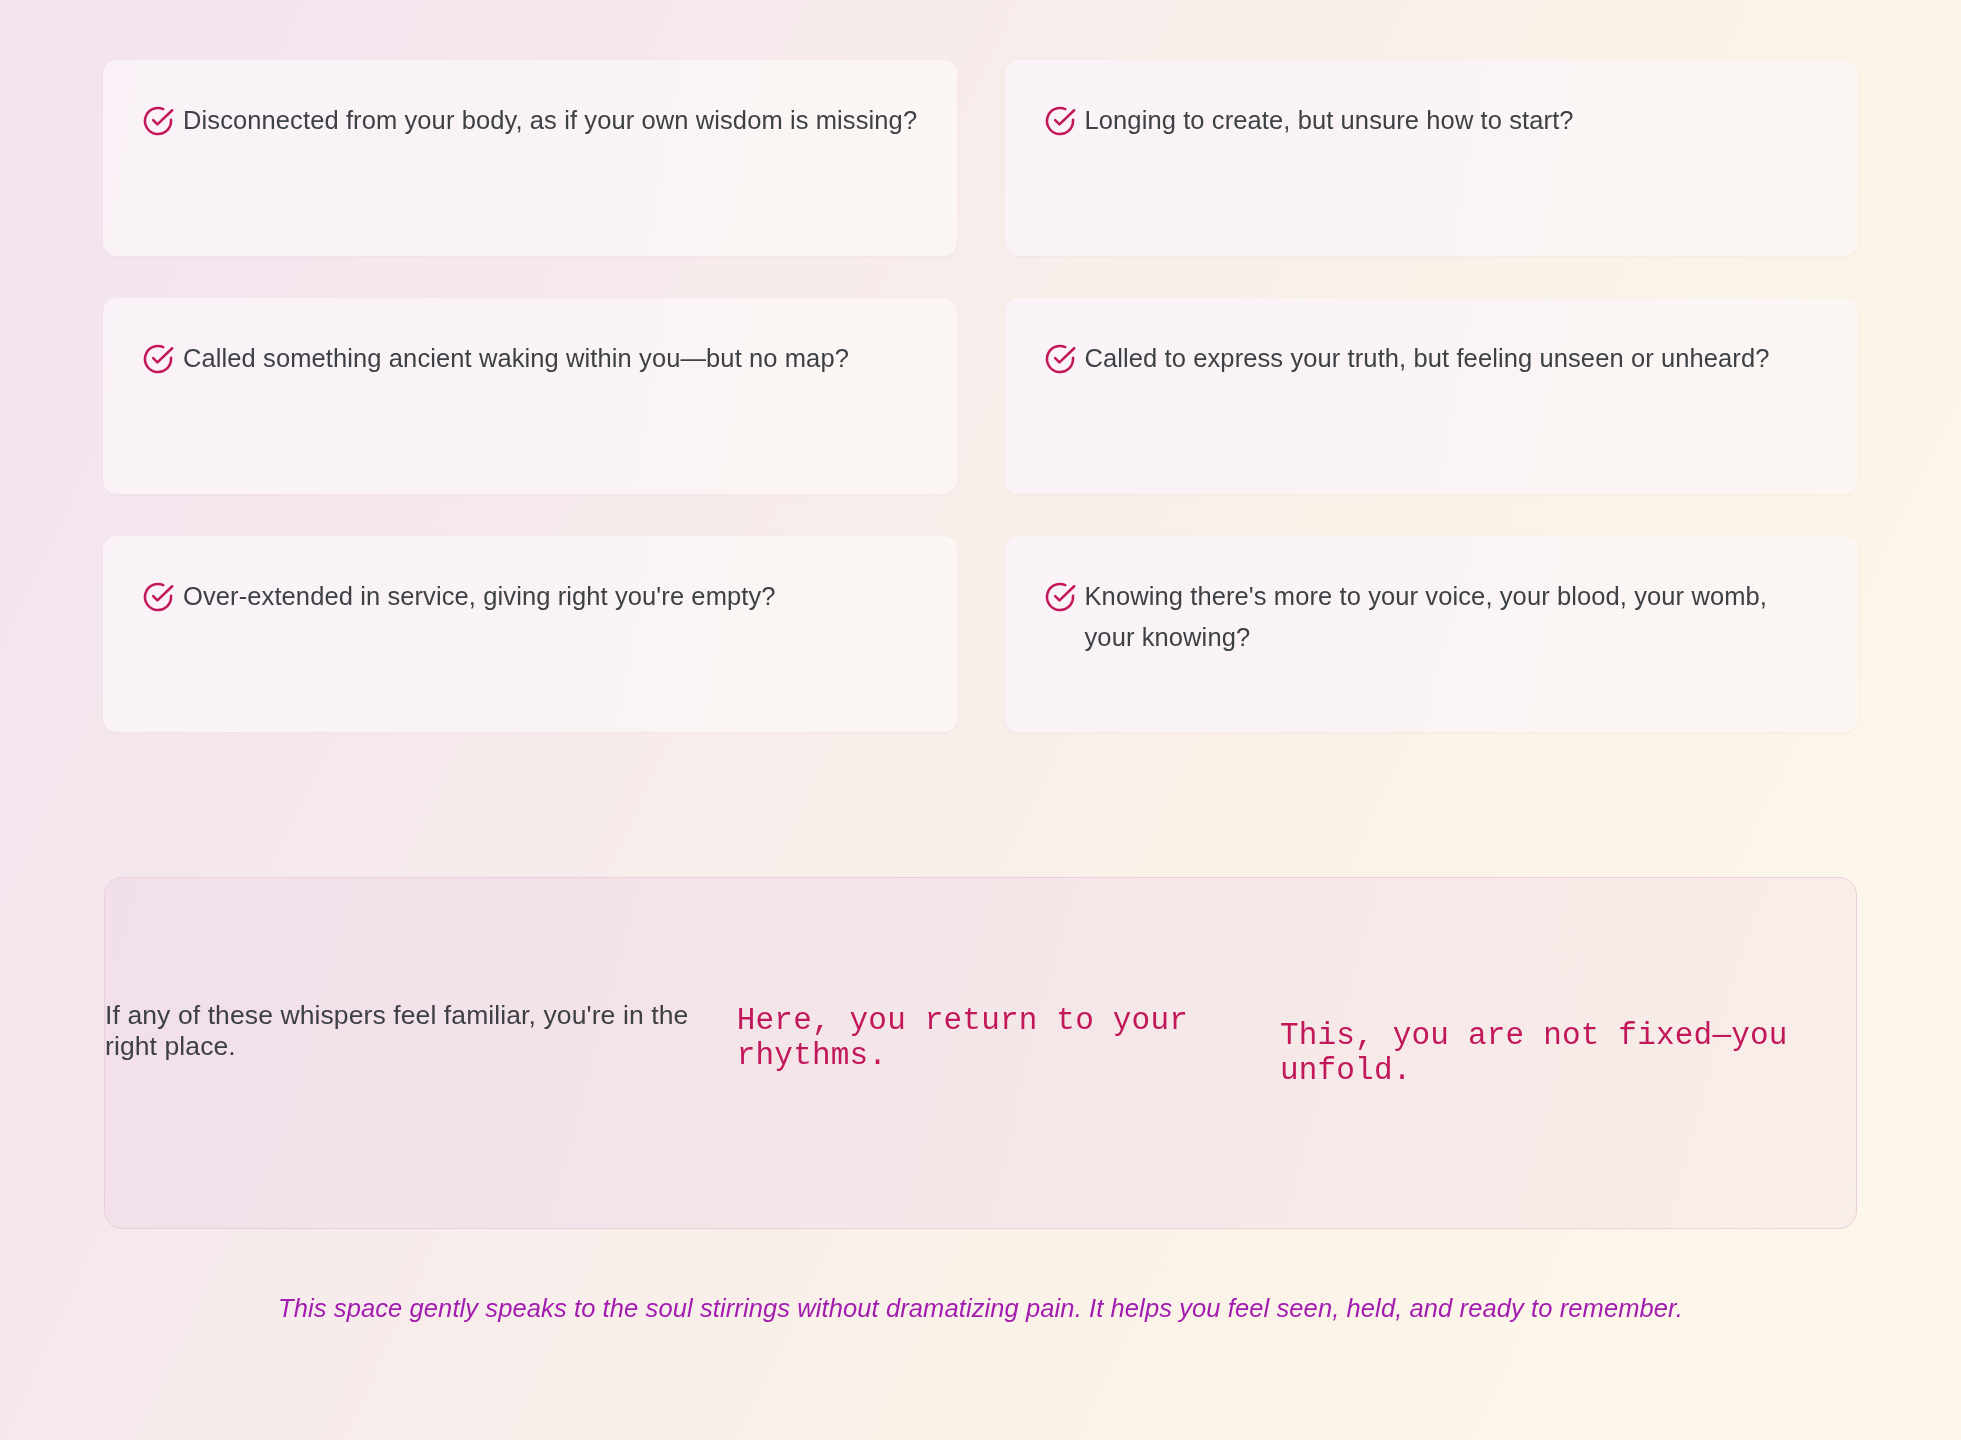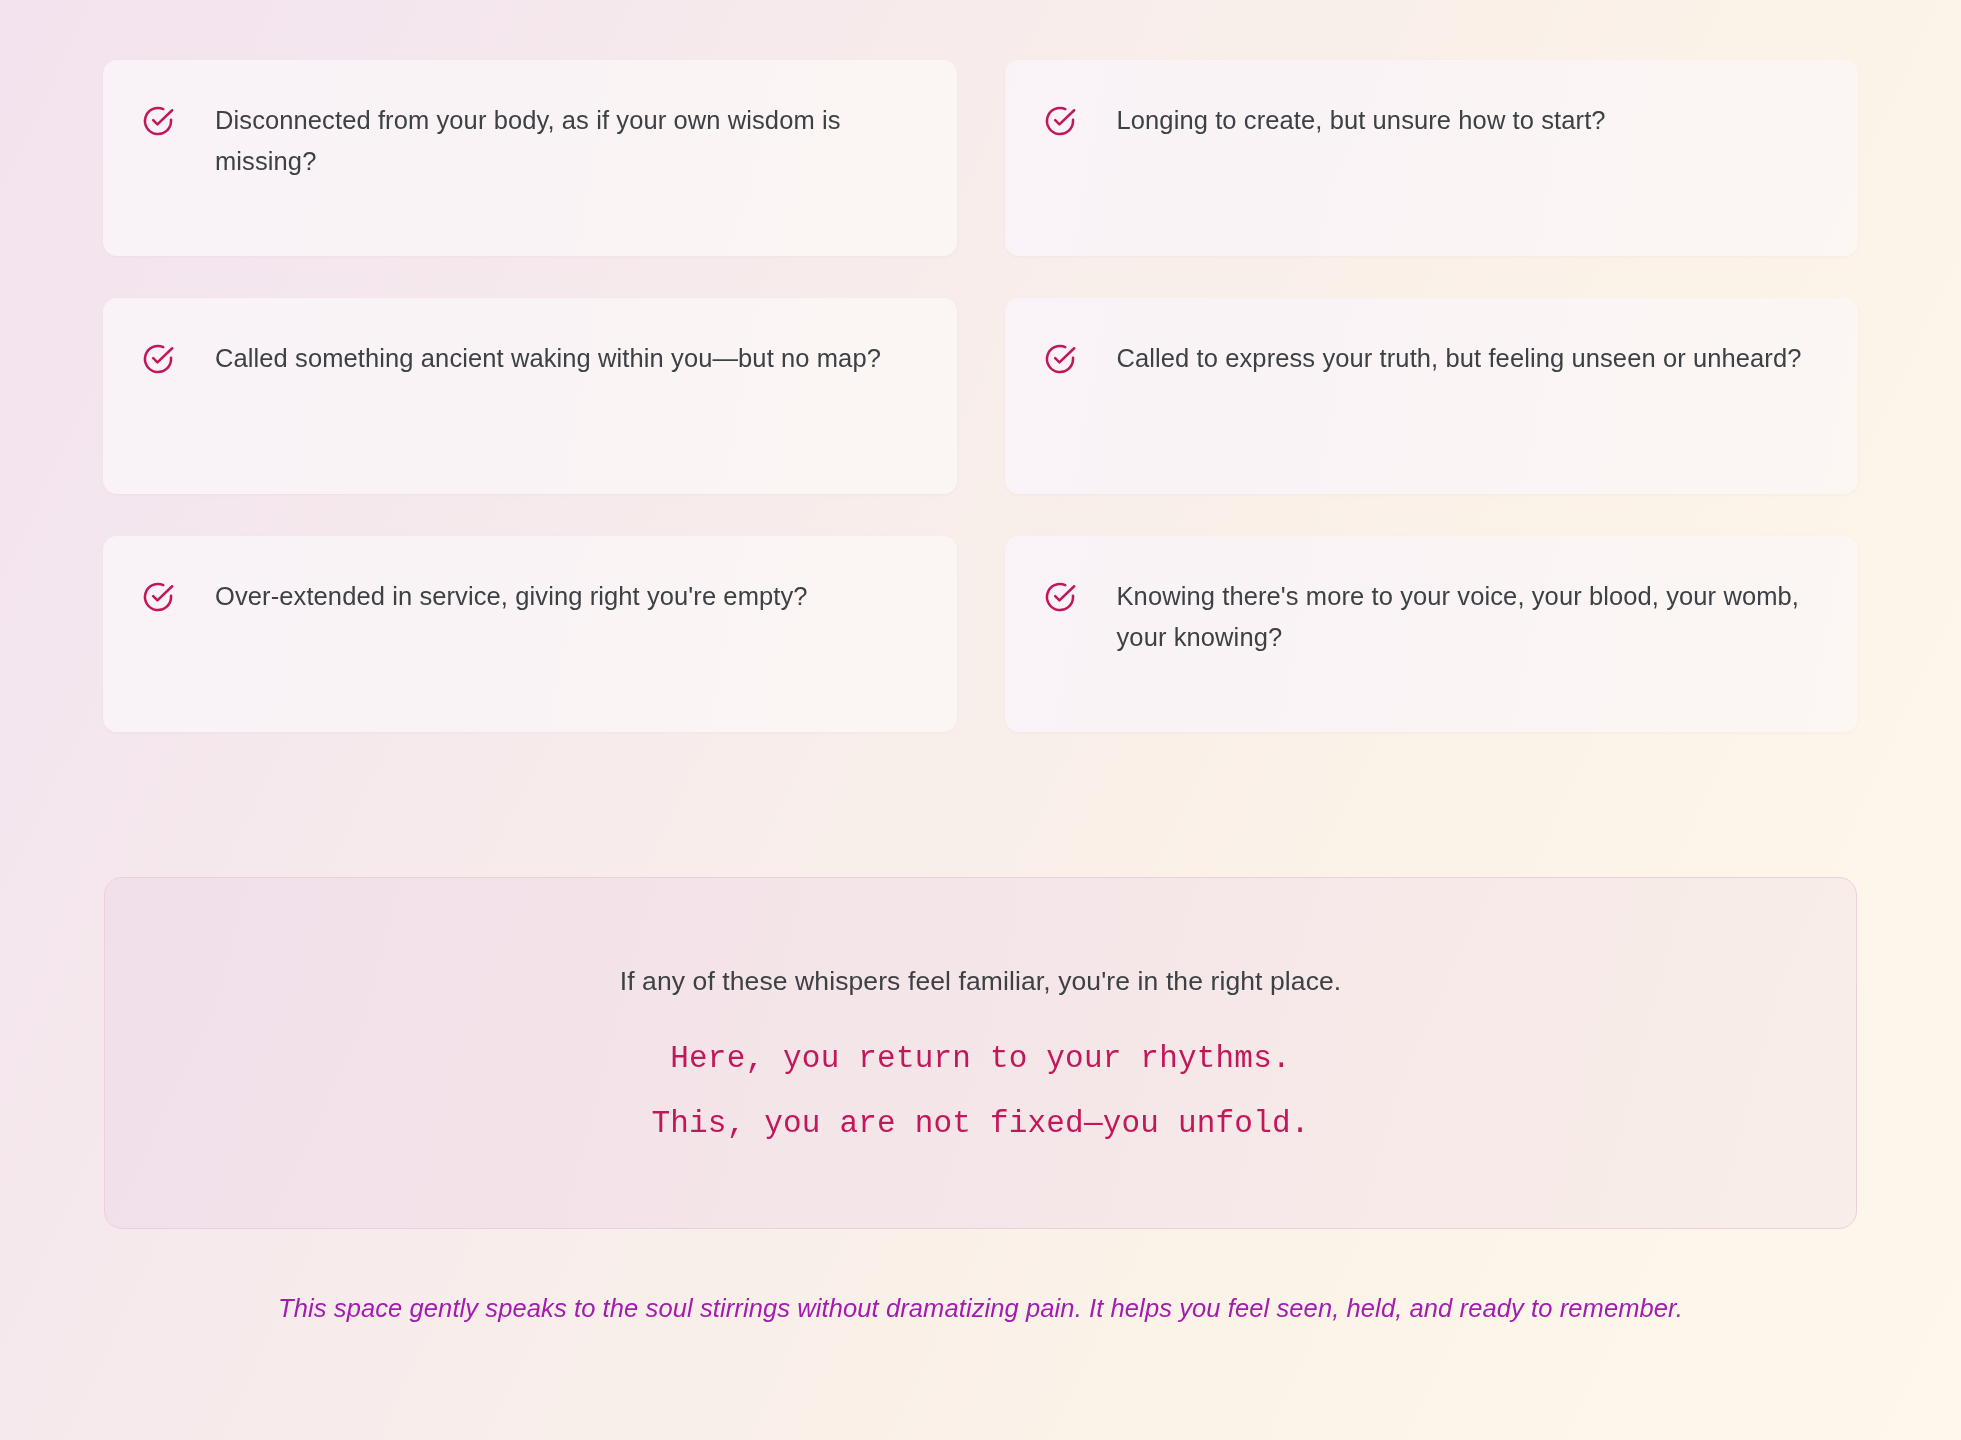--- a/index.html
+++ b/index.html
@@ -32,21 +32,21 @@
     column-gap: 48px;
     row-gap: 42px;
   }
   .card {
     background: linear-gradient(100deg, rgba(250,243,248,0.92) 0%, rgba(250,244,246,0.92) 50%, rgba(252,247,244,0.9) 100%);
     border-radius: 14px;
     padding: 40px 36px 40px 38px;
     min-height: 196px;
     display: flex;
     align-items: flex-start;
-    gap: 40px;
+    gap: 8px;
     box-shadow: 0 1px 3px rgba(150,110,130,0.06);
   }
   .check-icon {
     flex: 0 0 auto;
     width: 34px;
     height: 34px;
     margin-top: 4px;
     display: block;
   }
   .card-text {
@@ -58,21 +58,20 @@
   .callout {
     position: absolute;
     left: 104px;
     top: 877px;
     width: 1753px;
     height: 352px;
     border: 1px solid #eccfdc;
     border-radius: 18px;
     background: linear-gradient(105deg, rgba(240,221,233,0.78) 0%, rgba(243,227,232,0.8) 45%, rgba(247,235,232,0.78) 100%);
     display: flex;
-    flex-direction: column;
     align-items: center;
     justify-content: center;
     gap: 0;
   }
   .callout-lead {
     font-size: 26.5px;
     color: #3d4044;
     margin-bottom: 44px;
     letter-spacing: 0.1px;
   }

